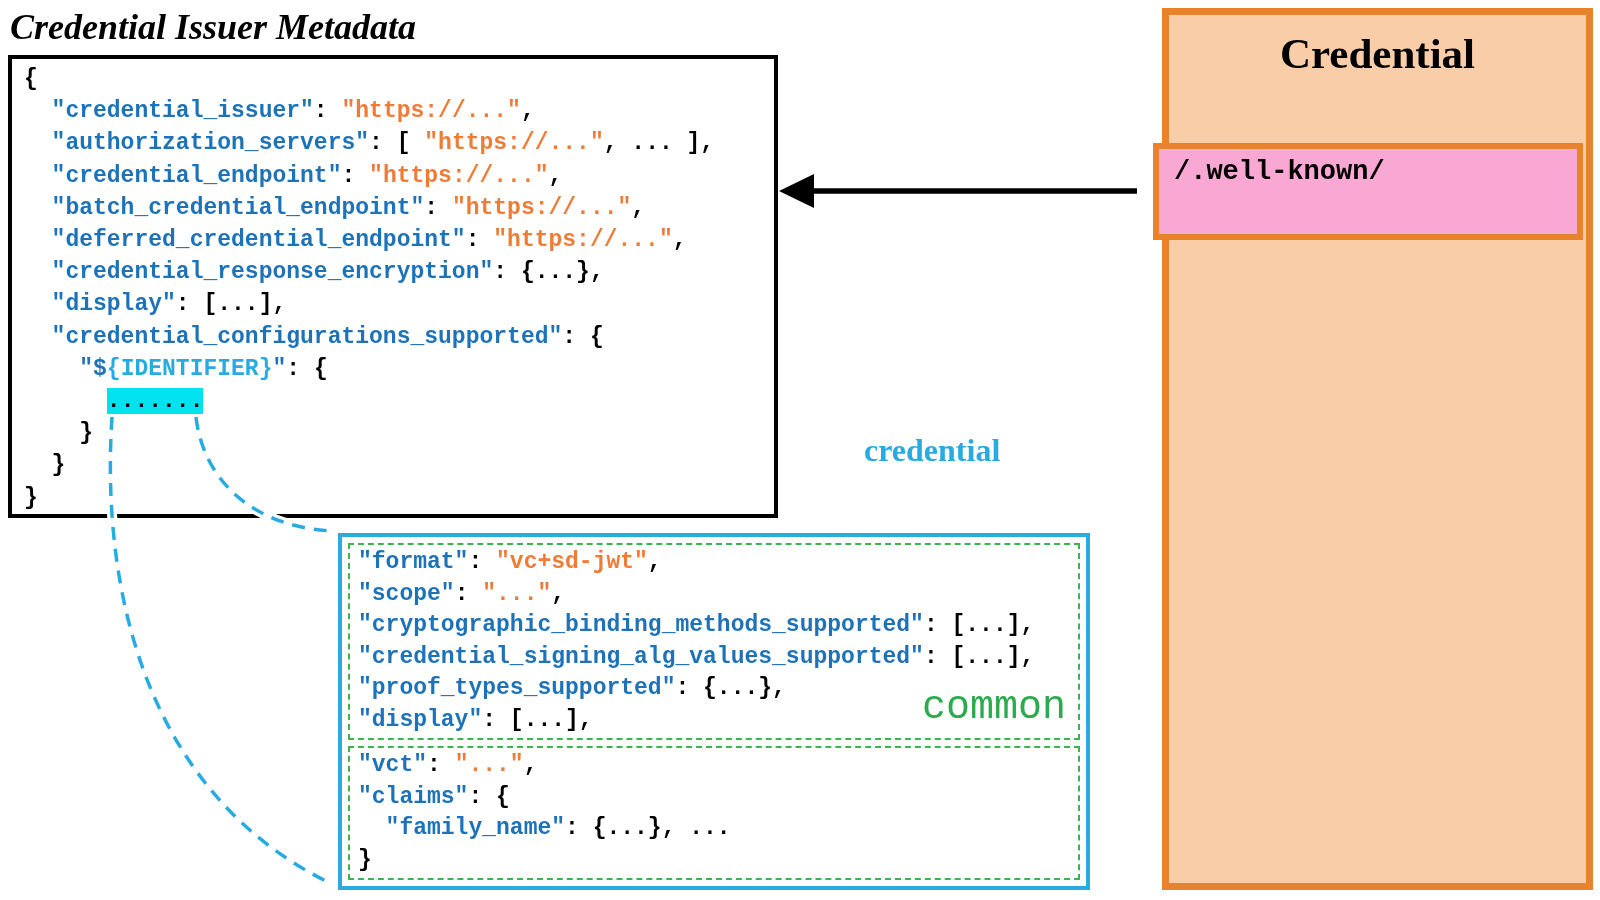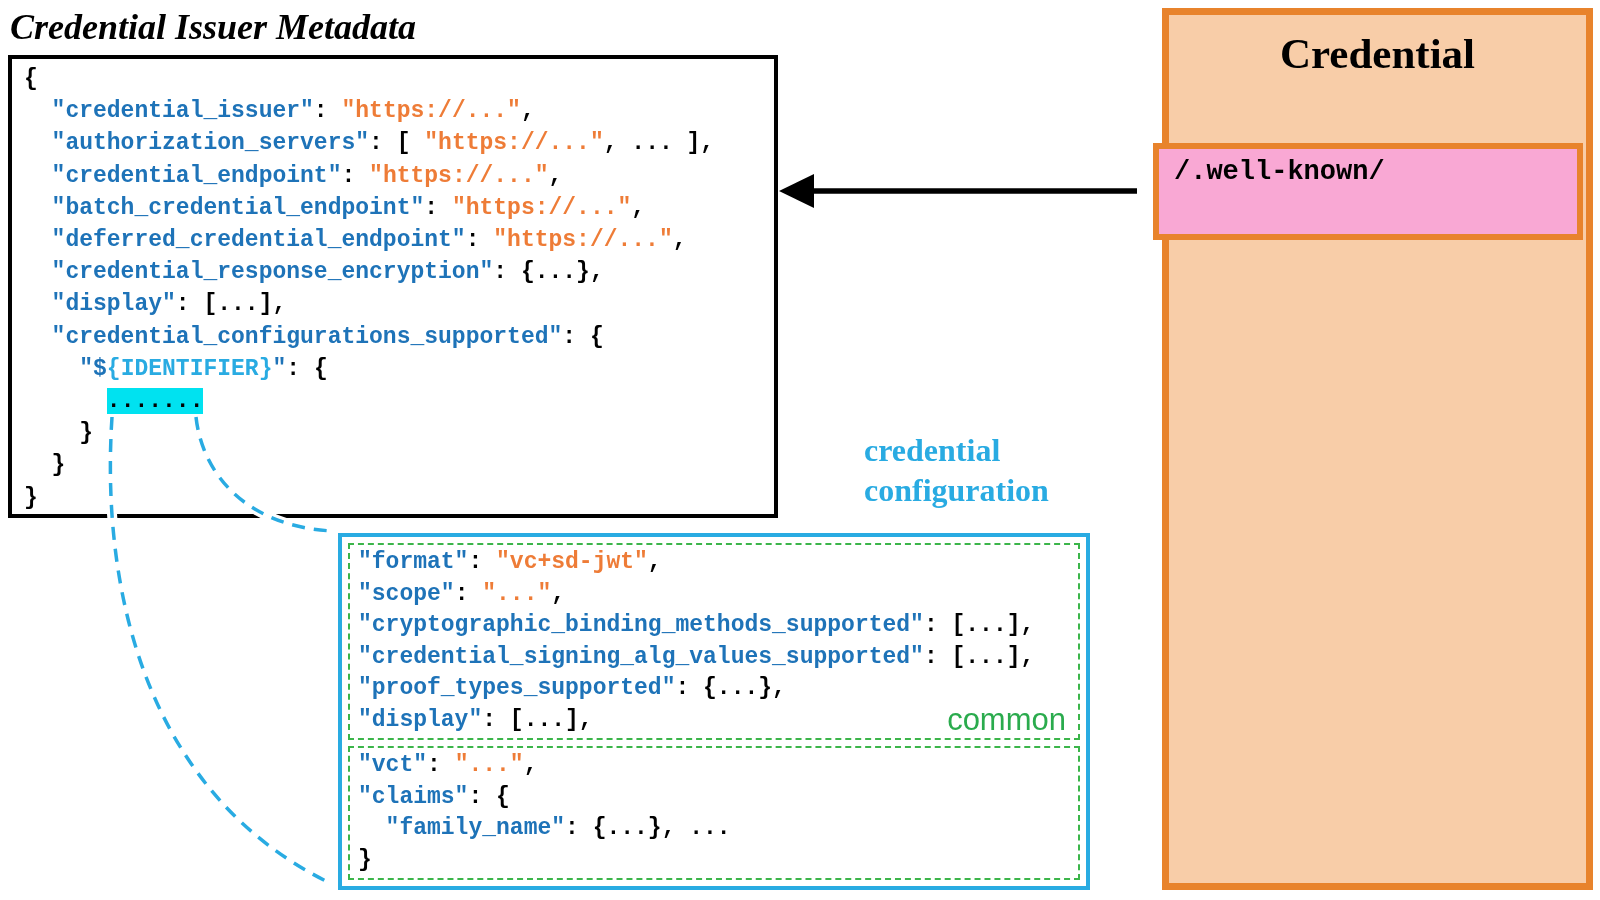--- a/index.html
+++ b/index.html
@@ -47,22 +47,22 @@
                 font-weight:700;font-size:32px;line-height:40px;}
 
   
   .config-box{position:absolute;left:338px;top:533px;width:752px;
               box-sizing:border-box;border:4px solid var(--config_cyan);
               background:#fff;padding:6px;}
   .green-box{position:relative;border:2px dashed var(--green_dash);
              box-sizing:border-box;padding:2px 8px;}
   .green-box + .green-box{margin-top:6px;}
   .green-box .codeblock{line-height:31.5px;}
-  .section-label{position:absolute;right:12px;bottom:0px;color:var(--green);
-                 font-size:31px;font-family:Liberation Sans, sans-serif;}
+  .section-label{position:absolute;right:12px;bottom:8px;color:var(--green);
+                 font-size:40px;font-family:Liberation Mono, monospace;}
 
   
   .overlay{position:absolute;left:0;top:0;width:1600px;height:900px;pointer-events:none;}
   .casing{fill:none;stroke:#fff;stroke-width:10;}
   .dashed{fill:none;stroke:var(--identifier_cyan);stroke-width:3.5;stroke-dasharray:13 9;}
   .arrow-line{stroke:var(--arrow_black);stroke-width:5.5;}
   .arrow-head{fill:var(--arrow_black);}
 </style>
 </head>
 <body>
@@ -85,21 +85,20 @@
         <div class="code-line"><span class="seg-p">    </span><span class="seg-key">"$</span><span class="seg-id">{IDENTIFIER}</span><span class="seg-key">"</span><span class="seg-p">: {</span></div>
         <div class="code-line"><span class="seg-p">      </span><span class="seg-hl">.......</span></div>
         <div class="code-line"><span class="seg-p">    }</span></div>
         <div class="code-line"><span class="seg-p">  }</span></div>
         <div class="code-line"><span class="seg-p">}</span></div>
       </div>
   </div>
 
   <div class="config-label">
     <div>credential</div>
-    <div>configuration</div>
   </div>
 
   <svg class="overlay" viewBox="0 0 1600 900">
     <path class="casing" d="M 112 417 C 100 600, 152 798, 332 884"></path>
     <path class="dashed" d="M 112 417 C 100 600, 152 798, 332 884"></path>
     <path class="casing" d="M 196 417 C 202 472, 244 526, 332 531"></path>
     <path class="dashed" d="M 196 417 C 202 472, 244 526, 332 531"></path>
     <line class="arrow-line" x1="808" y1="191" x2="1137" y2="191"></line>
     <polygon class="arrow-head" points="779,191 814,174 814,208"></polygon>
   </svg>

